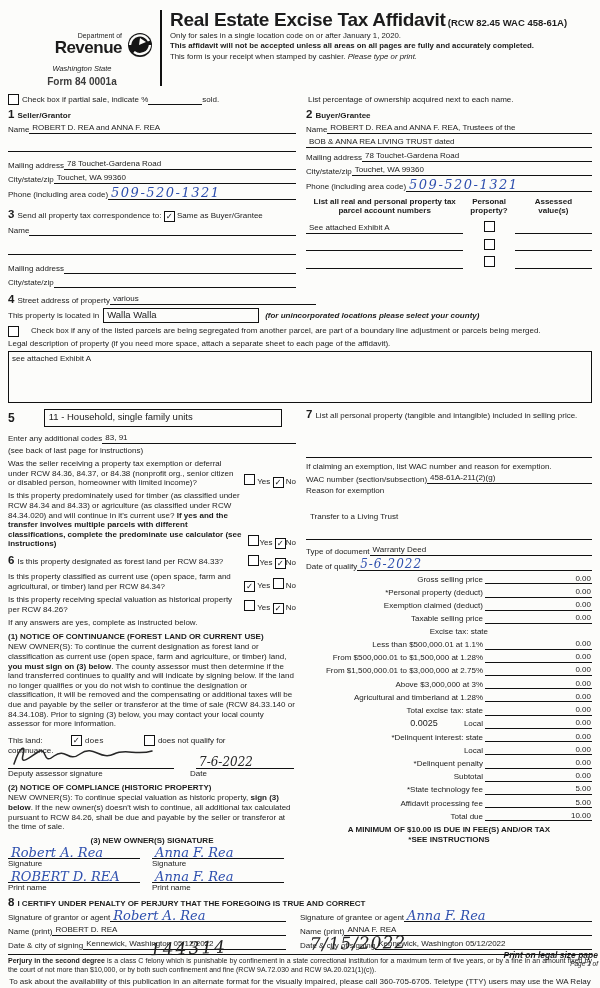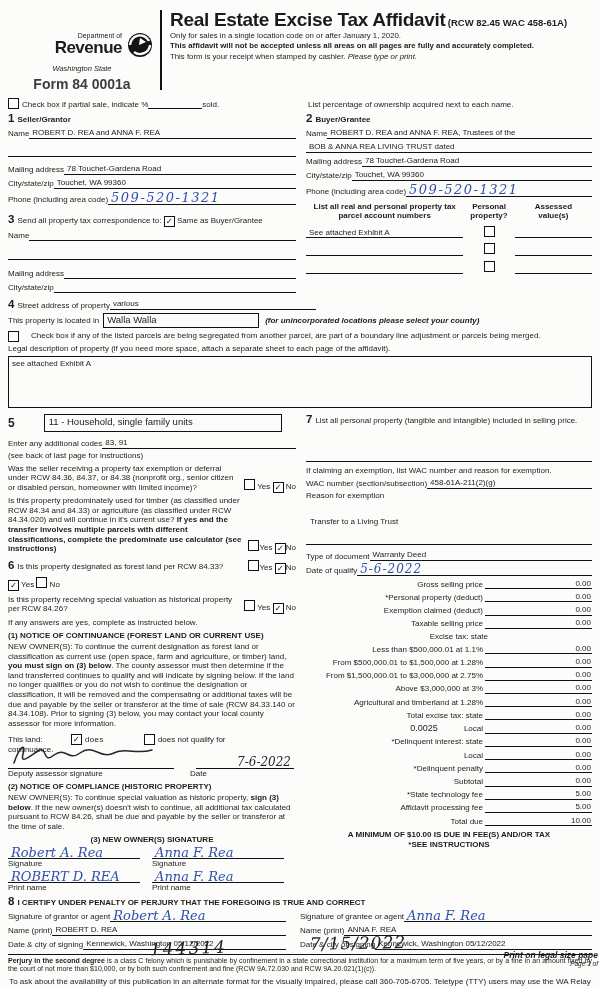--- a/index.html
+++ b/index.html
@@ -7,21 +7,21 @@
         font-family:"Liberation Sans",sans-serif;font-size:8px;color:#1c1c1c;
         box-sizing:border-box;padding:8px 8px 0 8px;overflow:hidden;line-height:1.2;}
   
   .hdr{display:flex;align-items:flex-start;}
   .logo{width:148px;flex:none;margin-top:24px;}
   .logo-top{display:flex;align-items:flex-start;justify-content:flex-end;}
   .logo-txt{text-align:right;margin-right:2px;}
   .dept{font-size:7px;}
   .rev{font-weight:bold;font-size:17px;line-height:.9;letter-spacing:-.5px;}
   .wst{font-style:italic;font-size:7.5px;text-align:center;margin-top:1px;}
-  .formno{font-weight:bold;font-size:14px;color:#3d3d3d;margin-top:3px;text-align:center;}
+  .formno{font-weight:bold;font-size:10px;color:#3d3d3d;margin-top:3px;text-align:center;}
   .vdiv{border-left:2px solid #111;align-self:stretch;margin:2px 8px 2px 4px;}
   .titleblk{flex:1;padding-top:2px;}
   .title{font-weight:bold;font-size:19px;letter-spacing:-.3px;line-height:1;}
   .titleref{font-weight:bold;font-size:9.5px;}
   .sub{font-size:7.8px;margin-top:1.5px;}
   .b{font-weight:bold;} .i{font-style:italic;}
   
   .cb{display:inline-block;width:9px;height:9px;border:1.1px solid #111;text-align:center;
       line-height:9px;font-size:8.5px;vertical-align:-1px;background:#fff;flex:none;}
   .row{display:flex;align-items:flex-end;margin-top:3px;}
@@ -246,20 +246,21 @@
       <div class="q">
         <span class="qt"><span>Is this property predominately used for timber (as classified under RCW 84.34 and 84.33) or agriculture (as classified under RCW 84.34.020) and will continue in it's current use? </span><span class="b">If yes and the transfer involves multiple parcels with different classifications, complete the predominate use calculator (see instructions)</span></span>
         <span class="yn"><span class="cb"></span><span>Yes</span> <span class="cb">✓</span><span>No</span></span>
       </div>
 
       <div class="q" style="margin-top:6px;">
         <span class="qt"><span class="snum">6</span><span>Is this property designated as forest land per RCW 84.33?</span></span>
         <span class="yn top"><span class="cb"></span><span>Yes</span> <span class="cb">✓</span><span>No</span></span>
       </div>
       <div class="q">
+        <span class="qt">Is this property classified as current use (open space, farm and agricultural, or timber) land per RCW 84.34?</span>
         <span class="yn"><span class="cb">✓</span> <span>Yes</span> <span class="cb"></span> <span>No</span></span>
       </div>
       <div class="q">
         <span class="qt">Is this property receiving special valuation as historical property per RCW 84.26?</span>
         <span class="yn"><span class="cb"></span> <span>Yes</span> <span class="cb">✓</span> <span>No</span></span>
       </div>
       <div style="margin-top:4px;">If any answers are yes, complete as instructed below.</div>
 
       <div class="b" style="margin-top:4px;">(1) NOTICE OF CONTINUANCE (FOREST LAND OR CURRENT USE)</div>
       <div style="margin-top:1px;">
@@ -268,21 +269,21 @@
 
       <div style="display:flex;margin-top:6px;align-items:center;">
         <span>This land:</span>
         <span class="cb" style="margin-left:28px;">✓</span>
         <span style="margin-left:3px;font-family:Liberation Mono, monospace;">does</span>
         <span class="cb" style="margin-left:40px;"></span>
         <span style="margin-left:3px;">does not qualify for</span>
       </div>
       <div>continuance.</div>
 
-      <div style="display:flex;align-items:flex-end;margin-top:2px;text-align:right;">
+      <div style="display:flex;align-items:flex-end;margin-top:2px;">
         <span class="ul" style="max-width:160px;position:relative;">
           <span style="position:absolute;left:0;bottom:-2px;">
             <svg width="150" height="26" viewBox="0 0 150 26">
               <path d="M6,22 C12,4 18,2 15,13 C12,24 22,15 30,10 C40,4 34,24 46,14 C58,5 60,21 72,12 C86,2 92,19 106,12 C118,6 128,14 144,9" fill="none" stroke="#262626" stroke-width="1.5" stroke-linecap="round"></path>
             </svg>
           </span>
         </span>
         <span style="width:22px;"></span>
         <span class="ul hwk" style="max-width:92px;font-size:12px;line-height:.9;">7-6-2022</span>
       </div>

